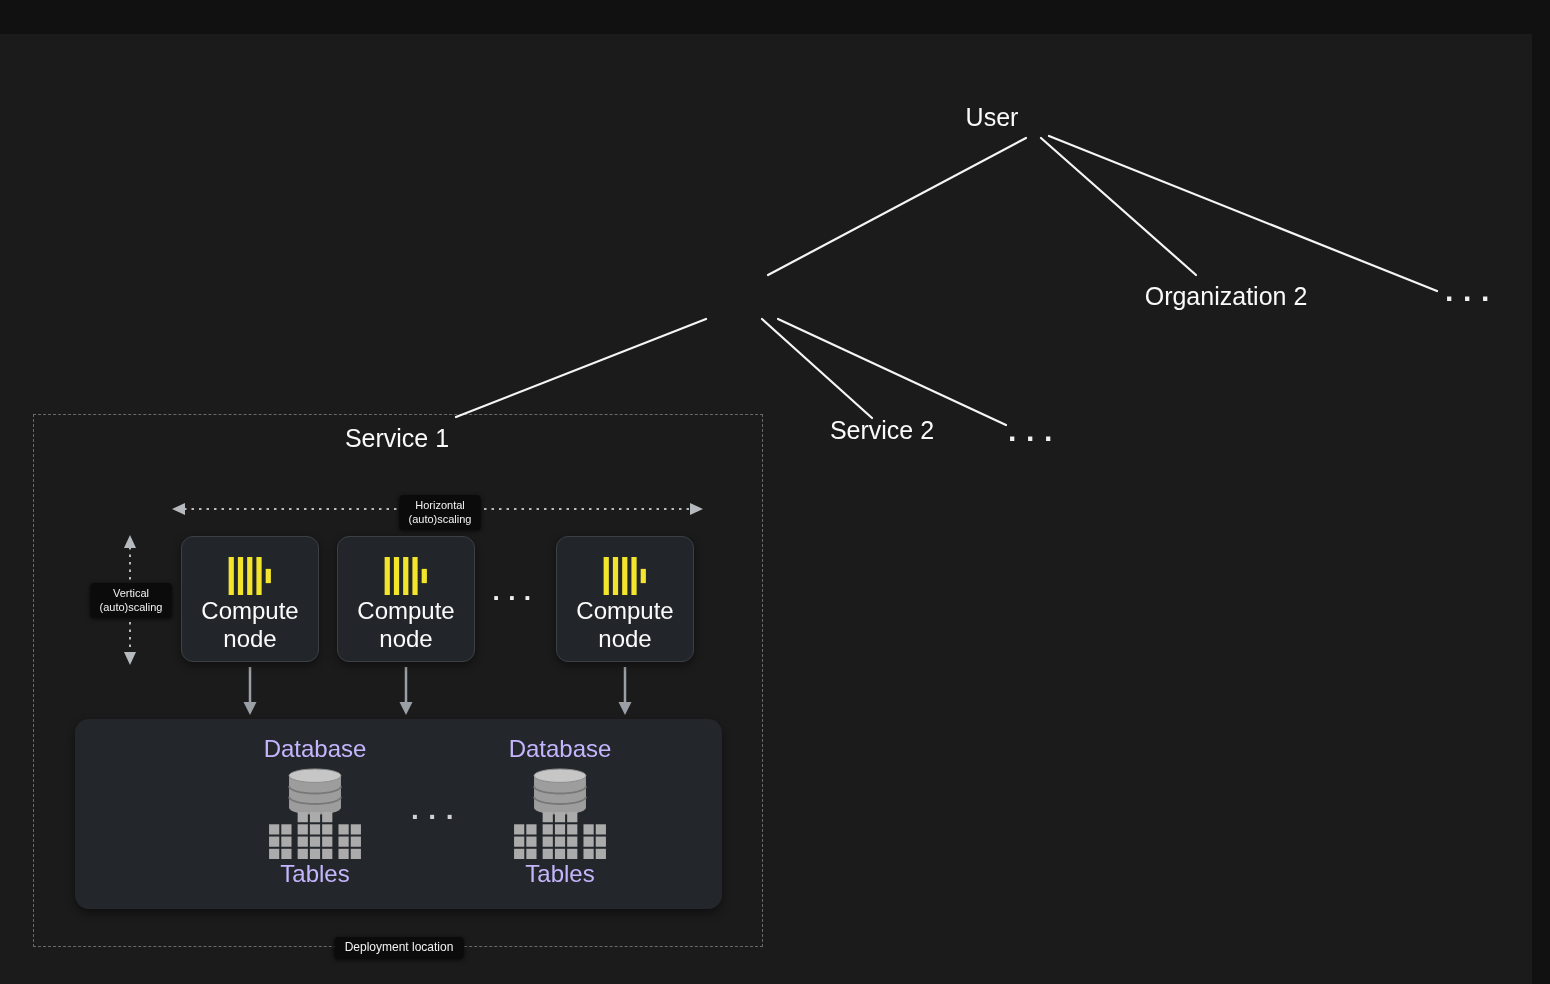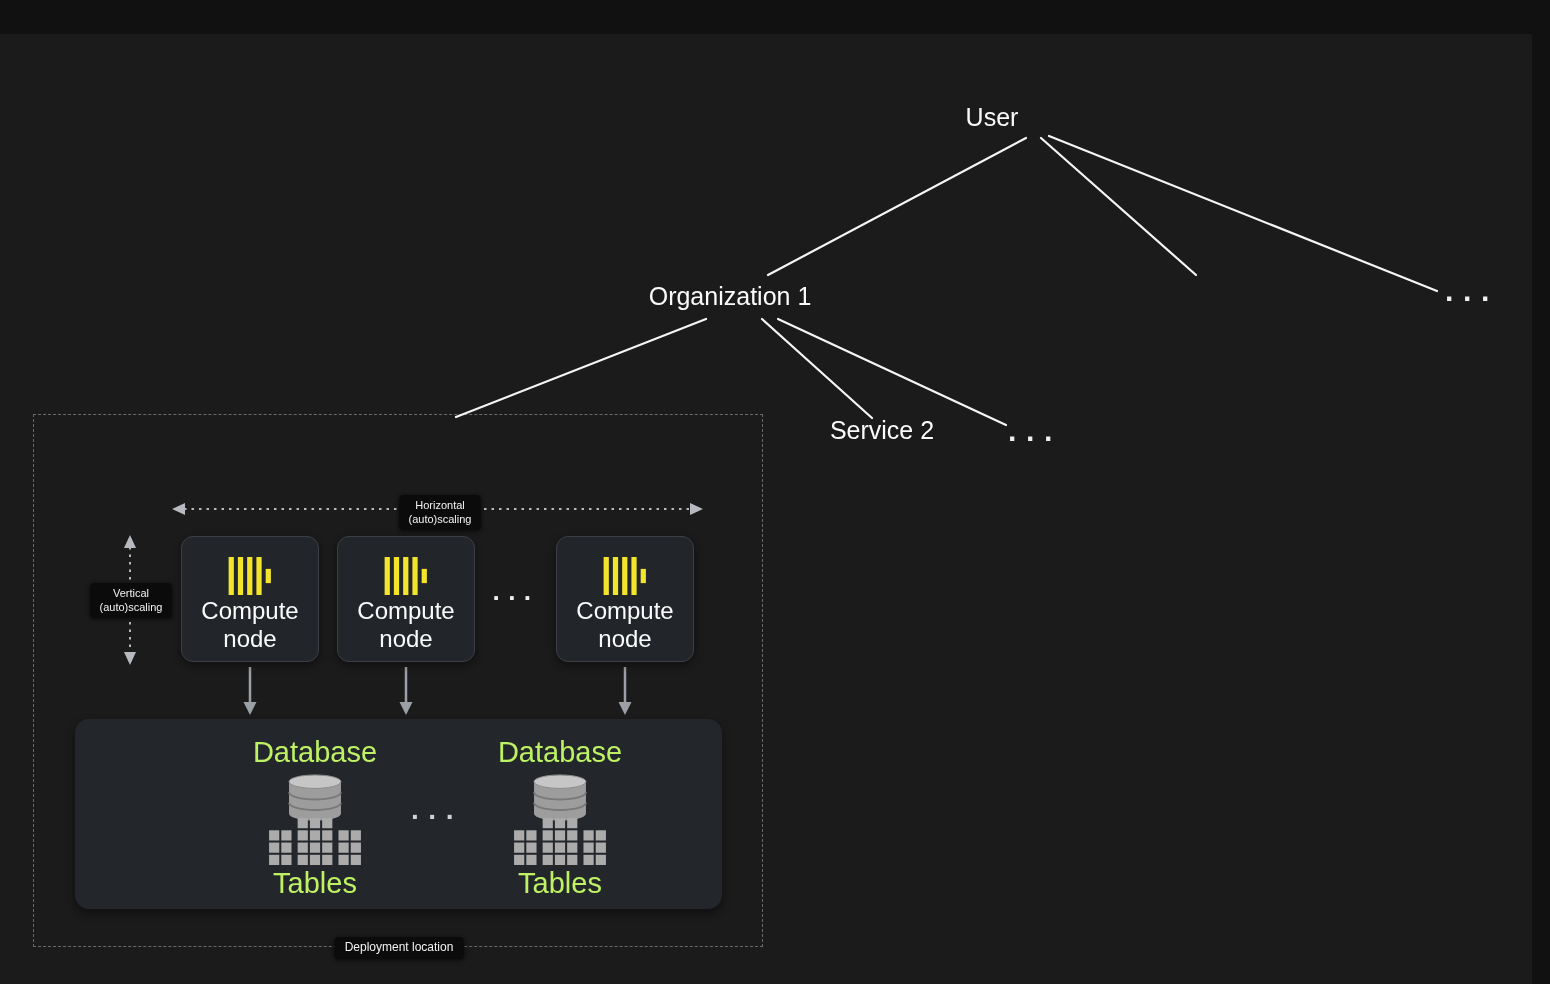--- a/index.html
+++ b/index.html
@@ -99,24 +99,24 @@
   }
   .db-group {
     position: absolute;
     top: 16px;
     width: 140px;
     display: flex;
     flex-direction: column;
     align-items: center;
   }
   .db-title, .db-tables-label {
-    font-size: 29px;
+    font-size: 24px;
     line-height: 1.2;
     text-align: left;
-    color: #bef264;
+    color: #c4b5fd;
   }
   .db-icon { margin-top: 4px; }
   .tables-icon { margin-top: -8px; }
   .db-tables-label { margin-top: 1px; }
   .storage-dots {
     position: absolute;
     top: 84px;
     color: #d2d2d2;
     font-size: 28px;
   }
@@ -160,25 +160,26 @@
       <line x1="250" y1="633" x2="250" y2="669" stroke-width="2.5"></line>
       <polygon points="250,681 243.5,668 256.5,668" stroke="none"></polygon>
       <line x1="406" y1="633" x2="406" y2="669" stroke-width="2.5"></line>
       <polygon points="406,681 399.5,668 412.5,668" stroke="none"></polygon>
       <line x1="625" y1="633" x2="625" y2="669" stroke-width="2.5"></line>
       <polygon points="625,681 618.5,668 631.5,668" stroke="none"></polygon>
     </g>
   </svg>
 
   <div class="txt tree-label" style="left:912px; top:69px; width:160px;">User</div>
-  <div class="txt tree-label" style="left:610px; top:248px; width:240px;">Organization 1</div>
+  <div class="txt tree-label" style="left:1106px; top:248px; width:240px;">Organization 2</div>
   <div class="txt dots" style="left:1472px; top:250px;">···</div>
   <div class="txt tree-label" style="left:792px; top:382px; width:180px;">Service 2</div>
   <div class="txt dots" style="left:1035px; top:390px;">···</div>
 
+  <div class="txt tree-label" style="left:287px; top:390px; width:220px;">Service 1</div>
 
   <div class="pill" style="left:440px; top:461px;">Horizontal
 (auto)scaling</div>
   <div class="pill" style="left:131px; top:549px;">Vertical
 (auto)scaling</div>
 
   <div class="node-card" style="left:181px;">
     <svg width="44" height="38" viewBox="0 0 9 8">
       <g fill="#F3E42C">
         <rect x="0" y="0" width="1.1" height="8"></rect>

